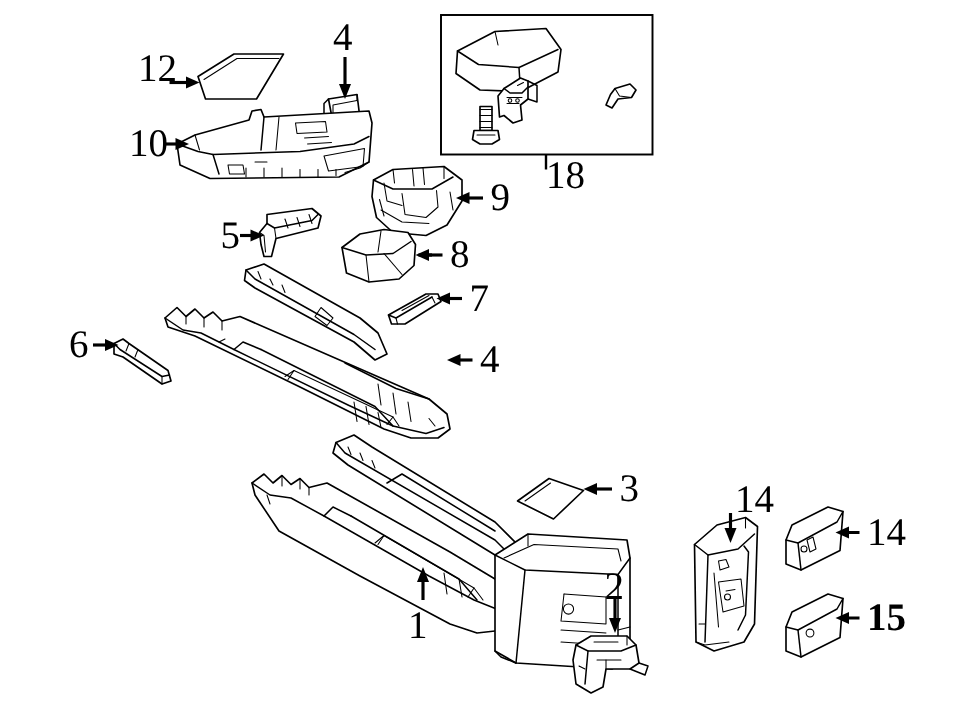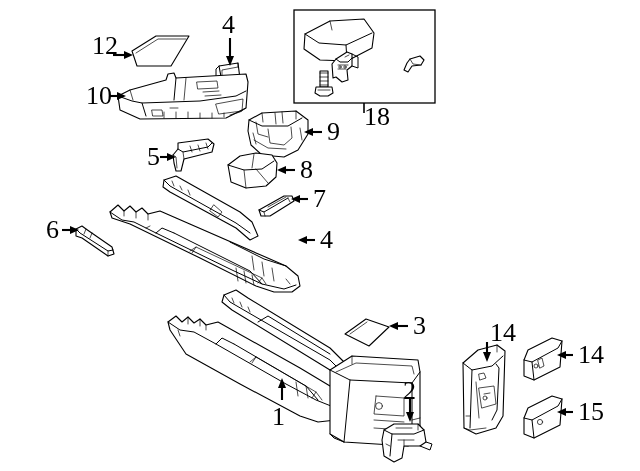--- a/index.html
+++ b/index.html
@@ -360,15 +360,15 @@
   <div class="callout" style="left:147px;top:144px;">5</div>
   <div class="callout" style="left:300px;top:157px;">8</div>
   <div class="callout" style="left:313px;top:186px;">7</div>
   <div class="callout" style="left:320px;top:227px;">4</div>
   <div class="callout" style="left:46px;top:217px;">6</div>
   <div class="callout" style="left:272px;top:404px;">1</div>
   <div class="callout" style="left:403px;top:378px;">2</div>
   <div class="callout" style="left:413px;top:313px;">3</div>
   <div class="callout" style="left:490px;top:320px;">14</div>
   <div class="callout" style="left:578px;top:342px;">14</div>
-  <div class="callout" style="left:578px;top:399px;">15</div>
+  <div class="callout" style="left:578px;top:399px;font-weight:bold;">15</div>
 
 </div>
 
 </body></html>

